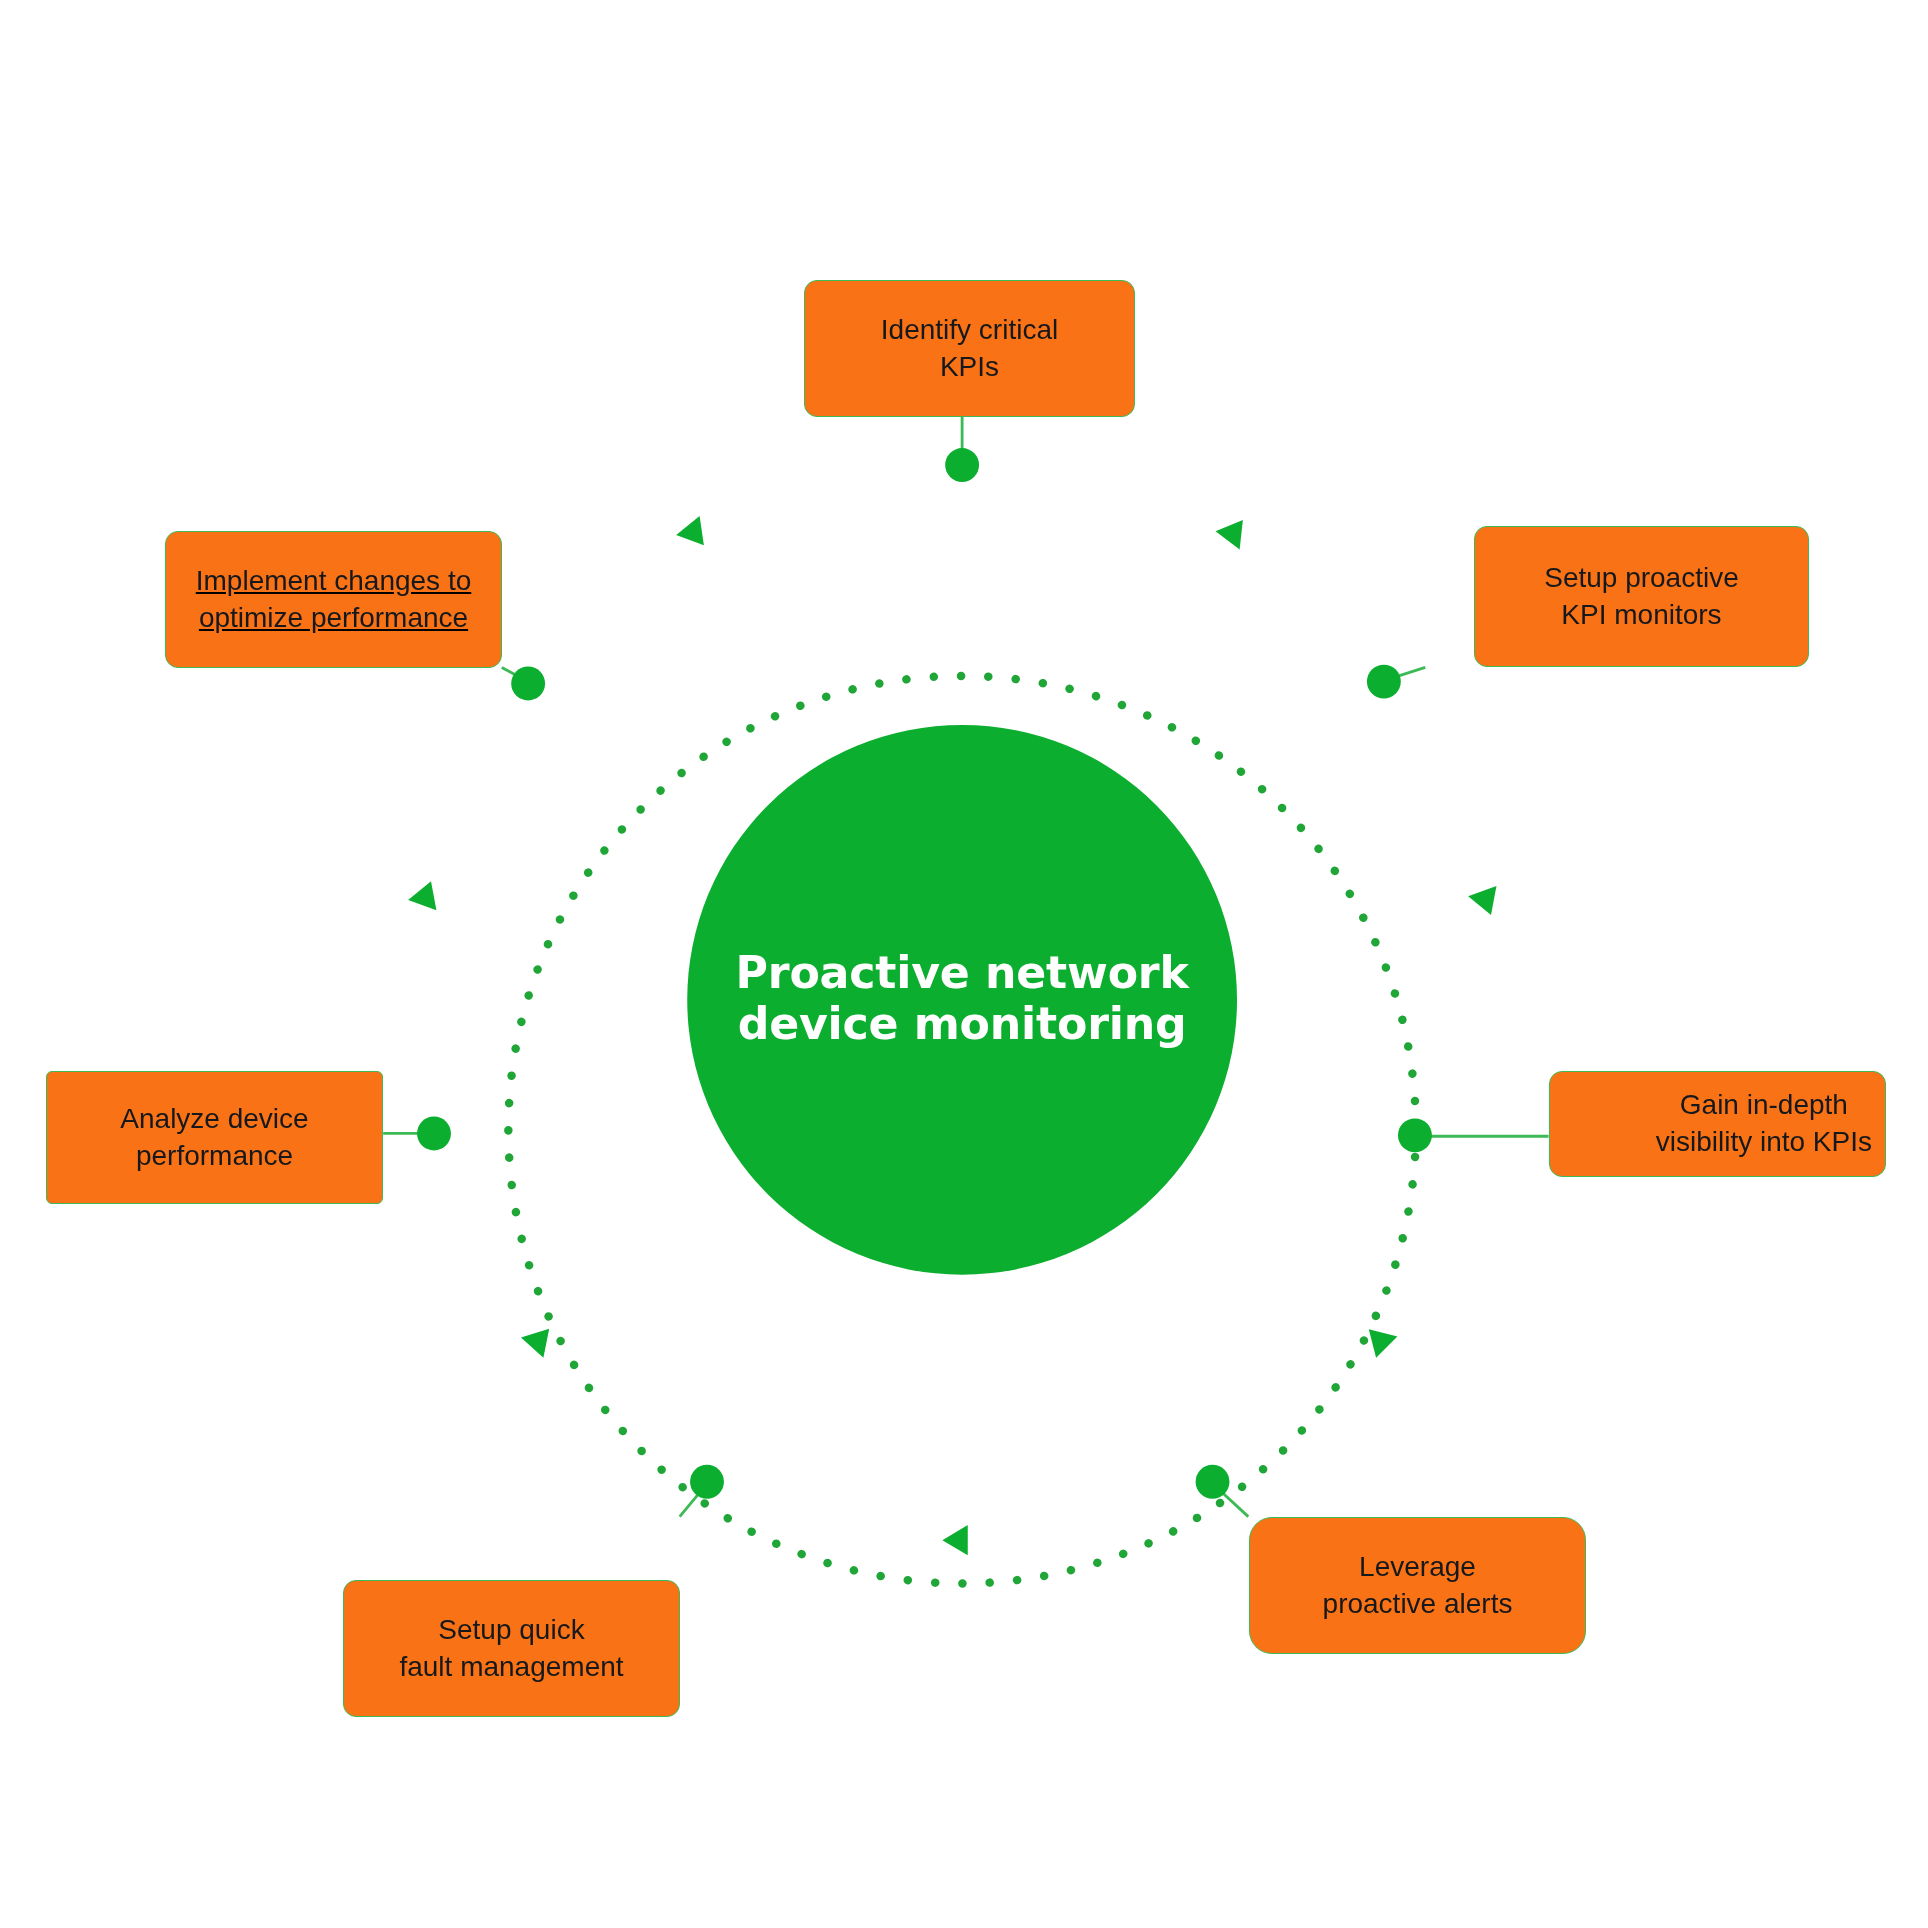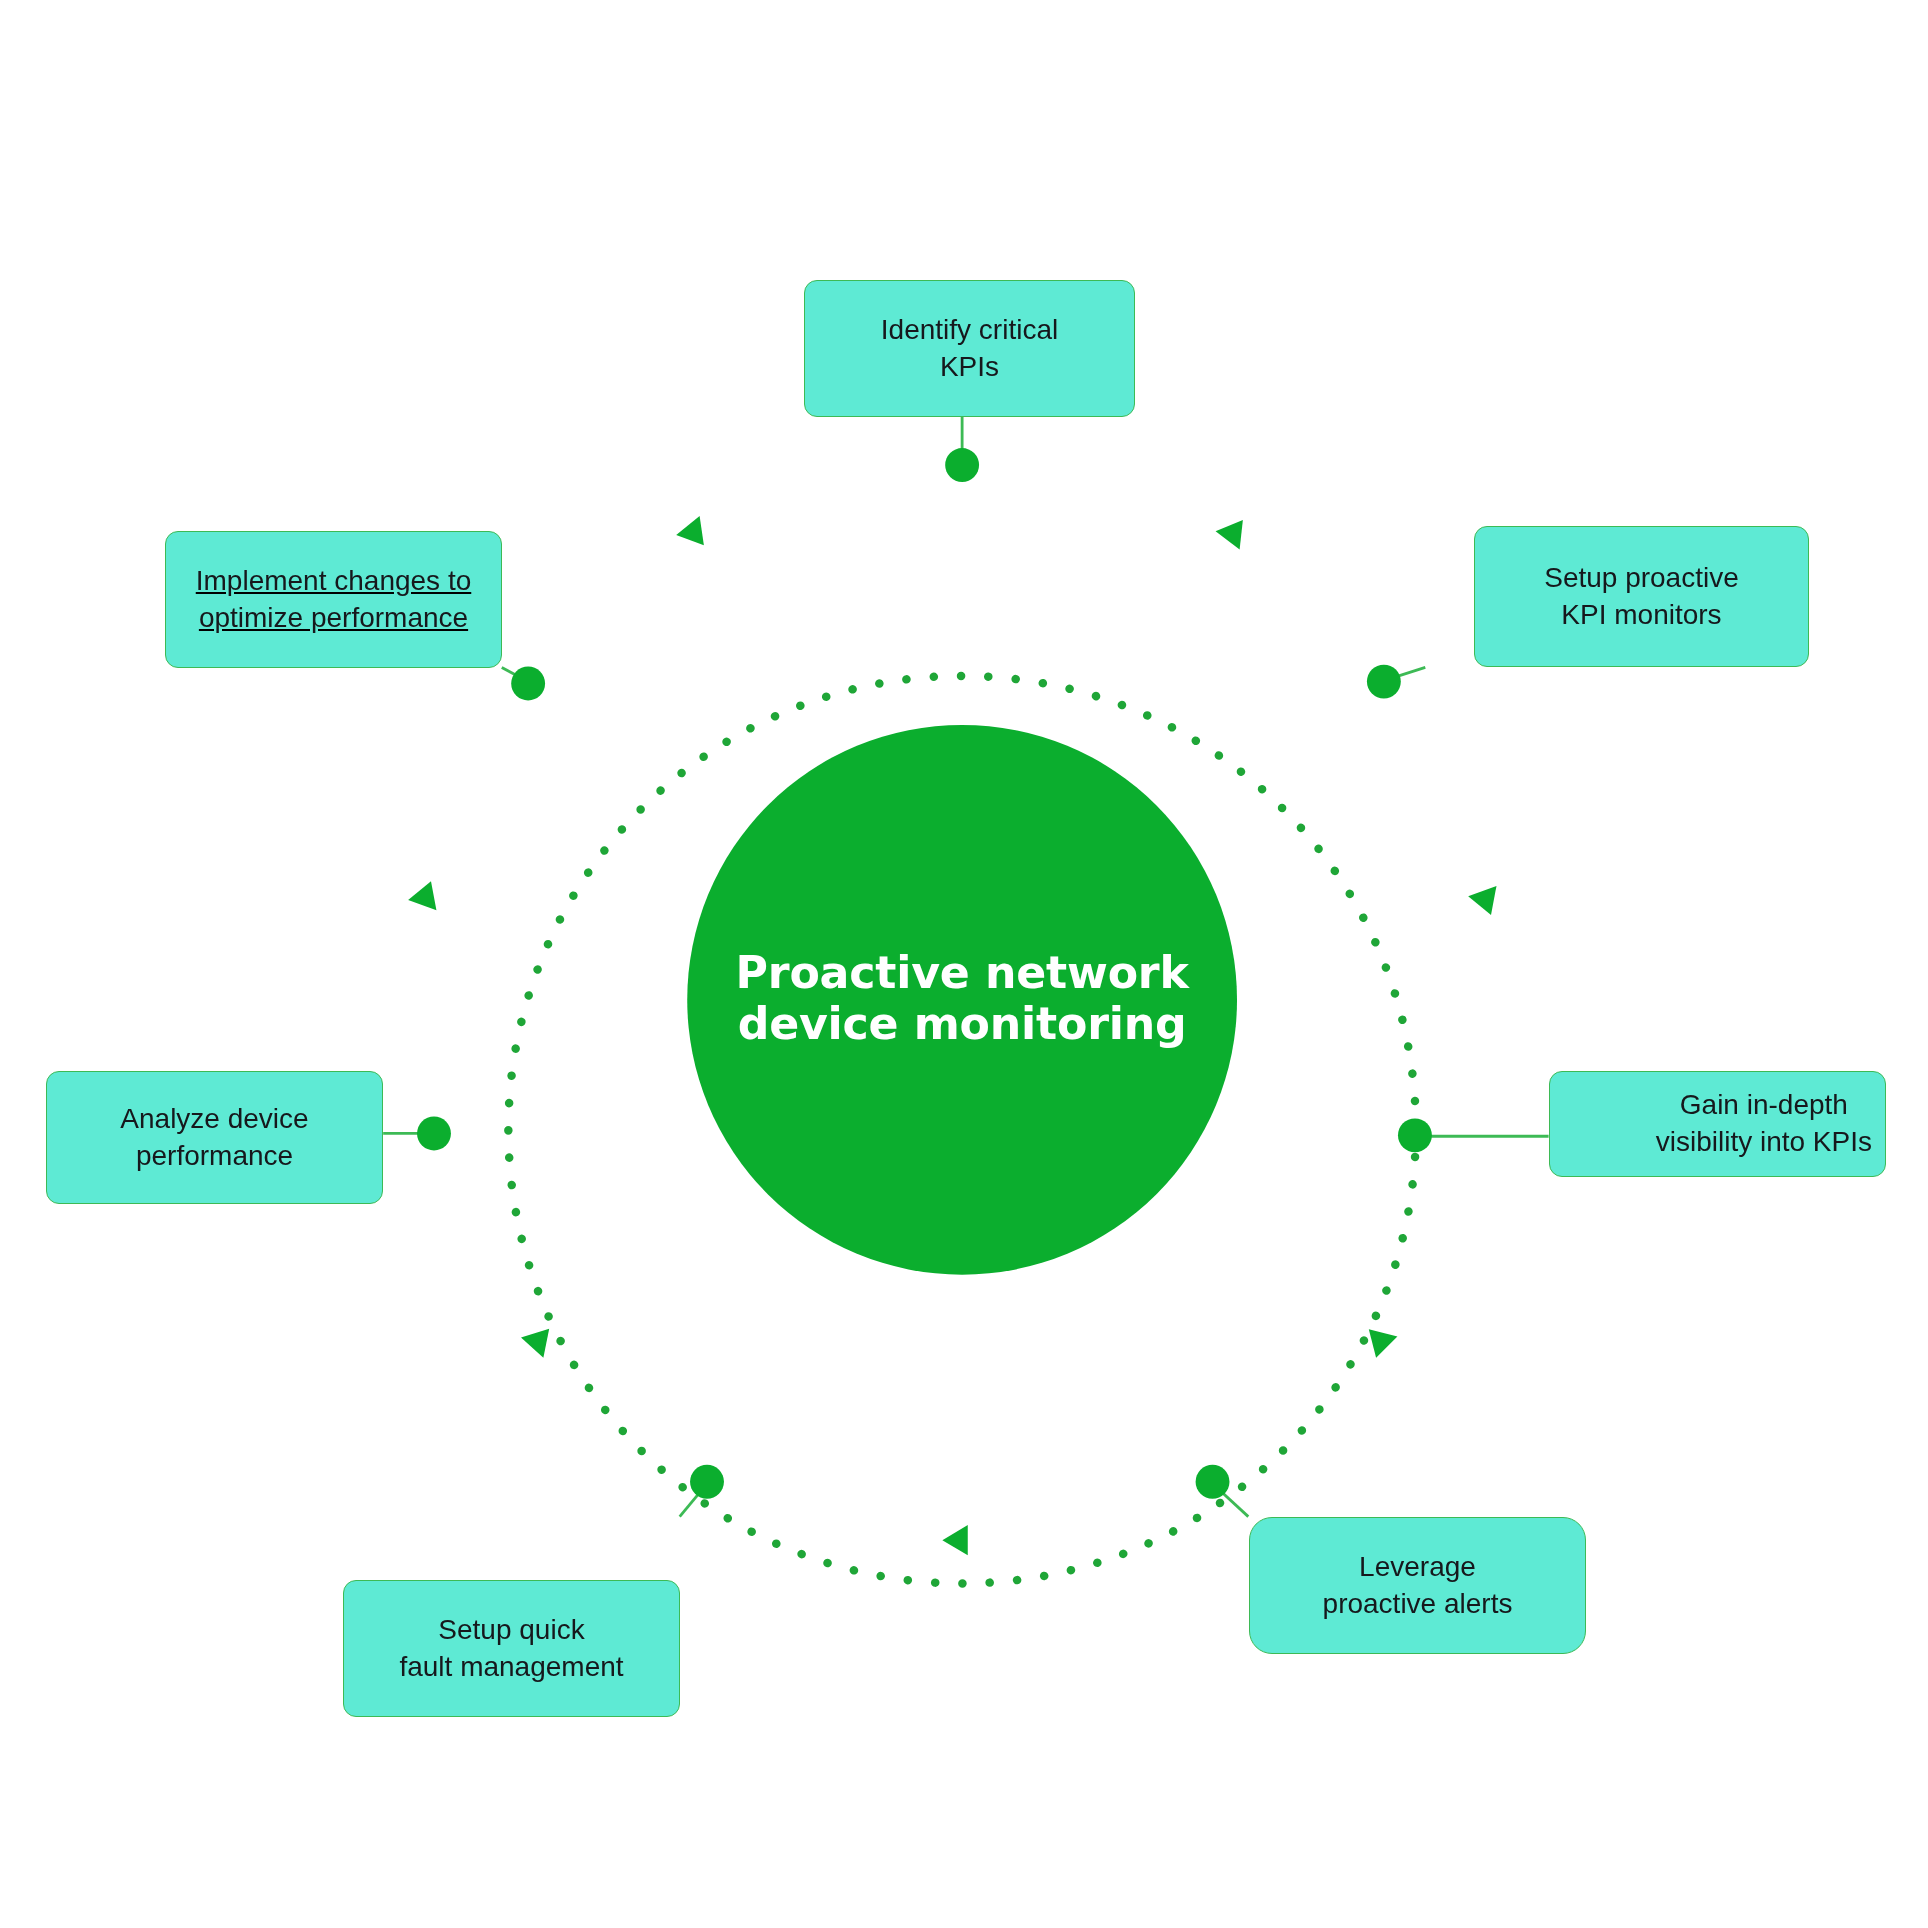--- a/index.html
+++ b/index.html
@@ -32,21 +32,21 @@
     font-family: "DejaVu Sans", sans-serif;
     font-weight: bold;
     font-size: 47px;
     fill: #ffffff;
     letter-spacing: -0.2px;
   }
   
   .step-box {
     position: absolute;
     box-sizing: border-box;
-    background: #5eead4;
+    background: #f97316;
     border: 1.9px solid #3dba55;
     border-radius: 13px;
     display: flex;
     align-items: center;
     justify-content: center;
     text-align: center;
   }
   .step-label {
     font-family: "Liberation Sans", sans-serif;
     font-size: 28px;
@@ -54,21 +54,21 @@
     color: #16181c;
     white-space: pre-line;
     padding: 0 13px;
   }
   
   #box-0 { left: 804px;  top: 280px;  width: 331px; height: 137px; }
   #box-1 { left: 1426px; top: 526px;  width: 335px; height: 141px; margin-left: 48px; }
   #box-2 { left: 1549px; top: 1071px; width: 337px; height: 106px; justify-content: flex-end; }
   #box-3 { left: 1249px; top: 1517px; width: 337px; height: 137px; border-radius: 23px; }
   #box-4 { left: 343px;  top: 1580px; width: 337px; height: 137px; }
-  #box-5 { left: 46px;   top: 1071px; width: 337px; height: 133px; }
+  #box-5 { left: 46px;   top: 1071px; width: 337px; height: 133px; border-radius: 6px; }
   #box-6 { left: 165px;  top: 531px;  width: 337px; height: 137px; text-decoration: underline; }
 </style>
 </head>
 <body>
 
 <div id="stage">
 
   <svg id="diagram-svg" viewBox="0 0 2048 2048">
 
     <g>

